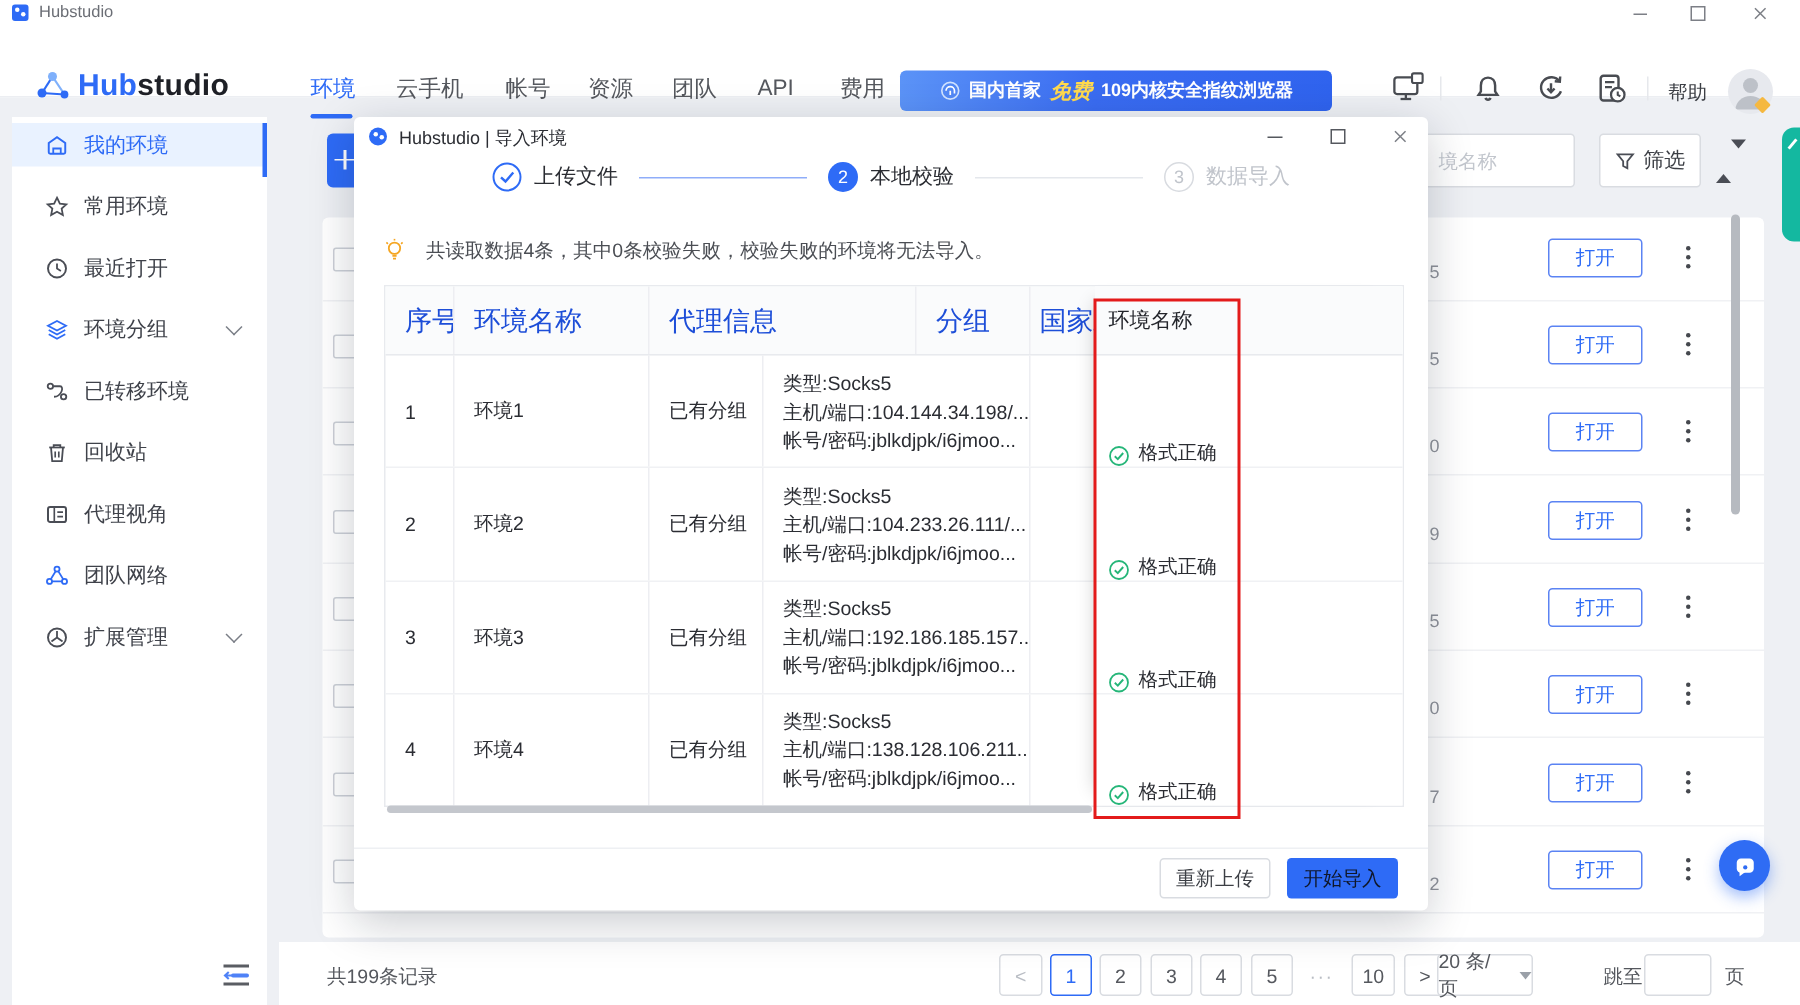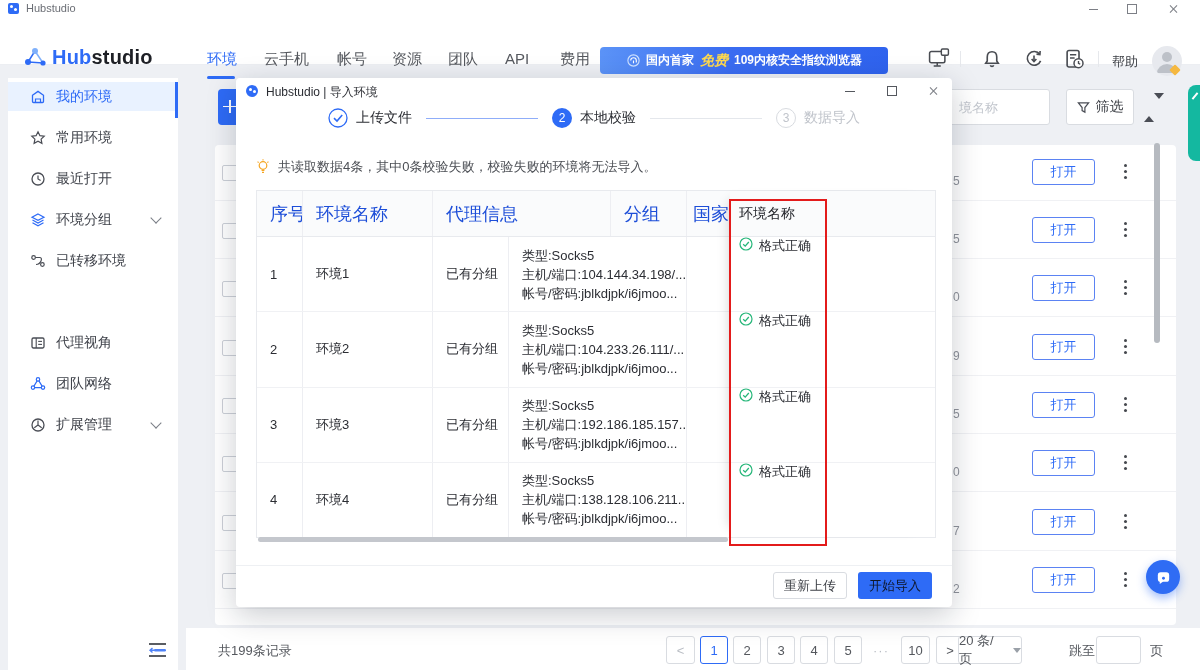--- a/index.html
+++ b/index.html
@@ -103,36 +103,36 @@
   .stepper{position:absolute;left:0;top:30px;width:716px;display:flex;align-items:center;justify-content:center;}
   .step{display:flex;align-items:center;}
   .scircle{width:20px;height:20px;border-radius:50%;box-sizing:border-box;display:flex;align-items:center;justify-content:center;font-size:12px;}
   .scircle.num-active{background:#2e6bf6;color:#fff;}
   .scircle.num-pend{border:1px solid #d8dbe0;color:#c0c4cb;}
   .slabel{margin-left:8px;font-size:14px;color:#2a2c32;}
   .slabel.pend{color:#c0c4cb;}
   .sline{width:112px;height:1px;margin:0 14px;}
   .sline.done{background:#8fadf9;}
   .sline.todo{background:#e4e7ec;}
-  .tip{position:absolute;left:20px;top:80px;display:flex;align-items:center;gap:8px;font-size:13px;color:#4b4e54;}
+  .tip{position:absolute;left:20px;top:80px;display:flex;align-items:center;gap:14px;font-size:13px;color:#4b4e54;}
 
   .vtable{position:absolute;left:20px;top:112px;width:680px;height:348px;border:1px solid #e8eaee;box-sizing:border-box;}
   .thead{display:flex;height:46px;background:#fafbfc;border-bottom:1px solid #e8eaee;box-sizing:border-box;}
   .tcell{box-sizing:border-box;padding-left:13px;display:flex;align-items:center;font-size:18px;color:#1d4ed8;border-right:1px solid #edeef2;overflow:hidden;white-space:nowrap;}
   .c0{width:46px;}.c1{width:130px;}.c2{width:76px;}.c3{width:178px;}
   .c4{flex:1;border-right:none;padding-left:6px;}
   .tbody{display:flex;flex-direction:column;height:300px;}
   .trow{flex:1;display:flex;border-bottom:1px solid #f0f1f4;box-sizing:border-box;}
   .trow:last-child{border-bottom:none;}
   .bcell{font-size:13px;color:#2b2d33;}
   .proxy{flex-direction:column;align-items:flex-start;justify-content:center;line-height:19px;white-space:nowrap;}
   .fixedcol{position:absolute;left:473px;top:0;width:205px;height:346px;background:#fff;display:flex;flex-direction:column;
     box-shadow:-10px 0 12px -10px rgba(0,0,0,.20);}
   .fc-head{height:46px;box-sizing:border-box;background:#fafbfc;border-bottom:1px solid #e8eaee;display:flex;align-items:center;padding-left:9px;font-size:14px;color:#23252b;}
-  .fc-cell{flex:1;border-bottom:1px solid #f0f1f4;display:flex;align-items:flex-start;gap:6px;padding-left:9px;font-size:13px;color:#2b2d33;}
+  .fc-cell{flex:1;border-bottom:1px solid #f0f1f4;display:flex;align-items:flex-end;gap:6px;padding-left:9px;font-size:13px;color:#2b2d33;}
   .fc-cell:last-child{border-bottom:none;}
   .redbox{position:absolute;left:472px;top:8px;width:98px;height:347px;border:2px solid #e31b1b;box-sizing:border-box;z-index:6;pointer-events:none;}
   .hscroll{position:absolute;left:22px;top:459px;width:470px;height:5px;border-radius:3px;background:#c4c7cd;}
   .m-footsep{position:absolute;left:0;top:487px;width:716px;height:1px;background:#eef0f3;}
   .btn-ghost{position:absolute;left:537px;top:494px;width:74px;height:27px;background:#fff;border:1px solid #d9dce1;border-radius:3px;
     font-size:13px;color:#3c3f45;font-family:inherit;display:flex;align-items:center;justify-content:center;cursor:pointer;}
   .btn-primary{position:absolute;left:622px;top:494px;width:74px;height:27px;background:#2e6bf6;border:none;border-radius:3px;
     font-size:13px;color:#0f172a;font-family:inherit;display:flex;align-items:center;justify-content:center;cursor:pointer;}
 </style>
 </head>
@@ -252,20 +252,29 @@
       <span class="chev"></span>
     </div>
     <div class="side-item" style="top:168px;">
       <svg class="ic" viewBox="0 0 16 16">
           <circle cx="3.6" cy="4.5" r="1.8" fill="none" stroke="currentColor" stroke-width="1.2"></circle>
           <circle cx="12.4" cy="11.5" r="1.8" fill="none" stroke="currentColor" stroke-width="1.2"></circle>
           <path d="M5.6 4.5 H10 C13 4.5 11 11.5 6 11.5" fill="none" stroke="currentColor" stroke-width="1.2"></path>
         </svg>
       <span class="lb">已转移环境</span>
     </div>
+    <div class="side-item" style="top:209px;">
+      <svg class="ic" viewBox="0 0 16 16">
+          <path d="M2.8 4.3 H13.2" stroke="currentColor" stroke-width="1.2"></path>
+          <path d="M5.8 4.3 V2.8 H10.2 V4.3" fill="none" stroke="currentColor" stroke-width="1.2"></path>
+          <path d="M4 4.3 L4.8 13.4 H11.2 L12 4.3" fill="none" stroke="currentColor" stroke-width="1.2"></path>
+          <path d="M6.8 7 V11 M9.2 7 V11" stroke="currentColor" stroke-width="1.1"></path>
+        </svg>
+      <span class="lb">回收站</span>
+    </div>
     <div class="side-item" style="top:250px;">
       <svg class="ic" viewBox="0 0 16 16">
           <rect x="2" y="3" width="12" height="10" rx="1.4" fill="none" stroke="currentColor" stroke-width="1.3"></rect>
           <line x1="6.2" y1="3" x2="6.2" y2="13" stroke="currentColor" stroke-width="1.1"></line>
           <line x1="8.2" y1="6.4" x2="12" y2="6.4" stroke="currentColor" stroke-width="1.1"></line>
           <line x1="8.2" y1="9.4" x2="12" y2="9.4" stroke="currentColor" stroke-width="1.1"></line>
         </svg>
       <span class="lb">代理视角</span>
     </div>
     <div class="side-item" style="top:291px;">

